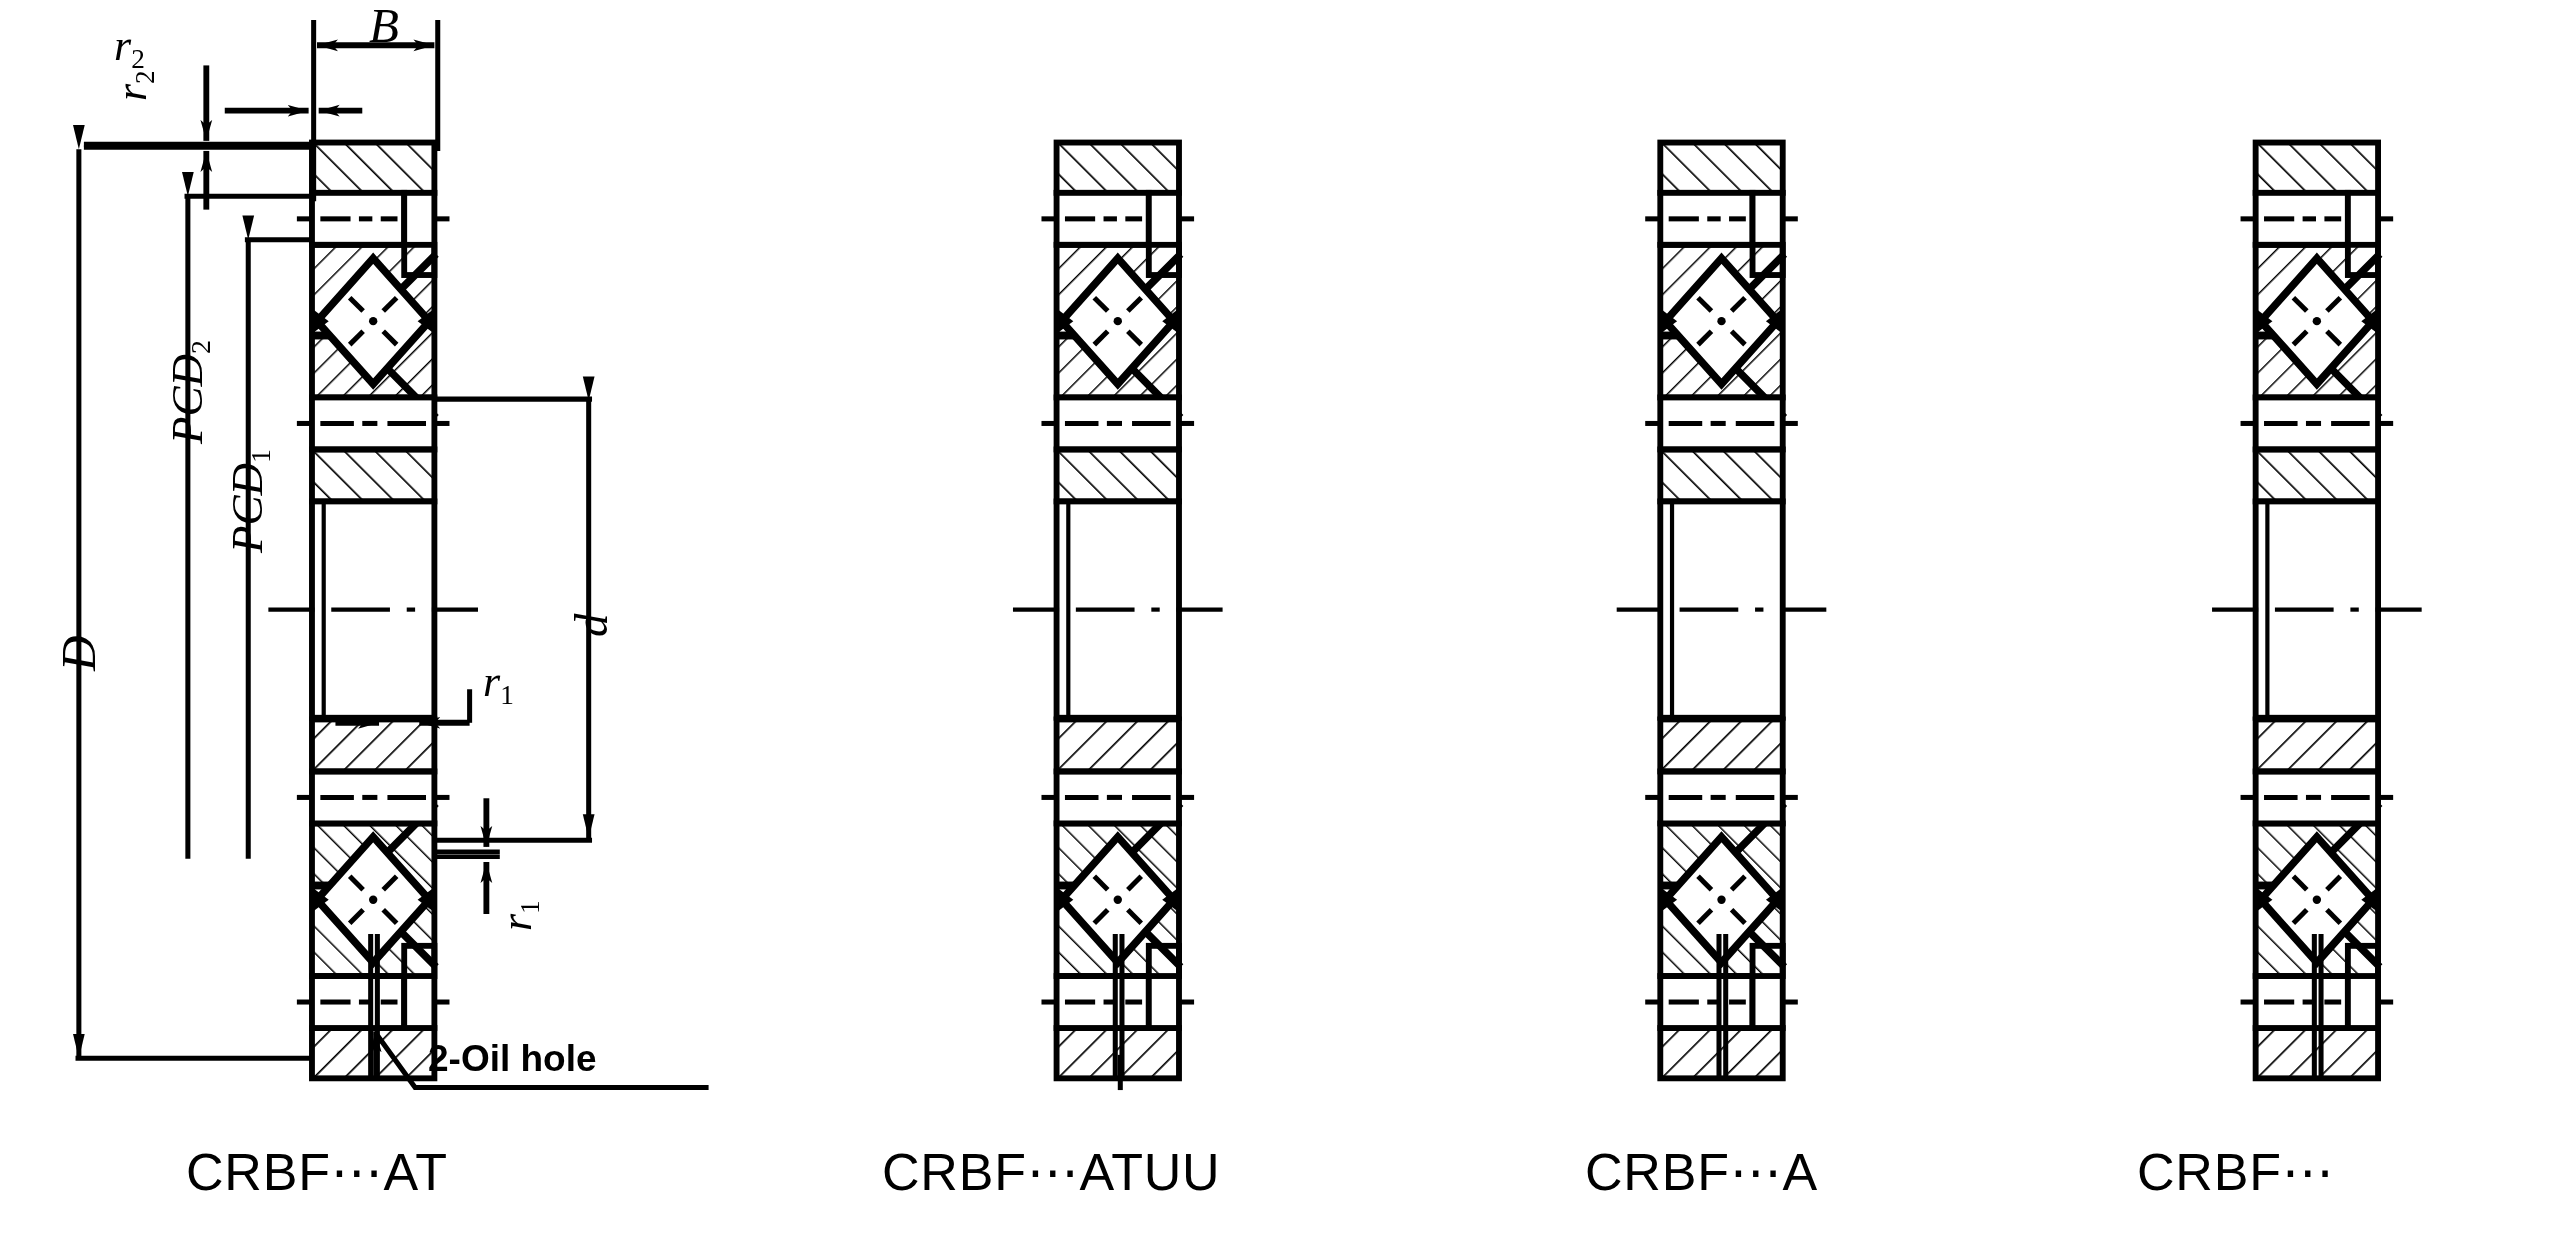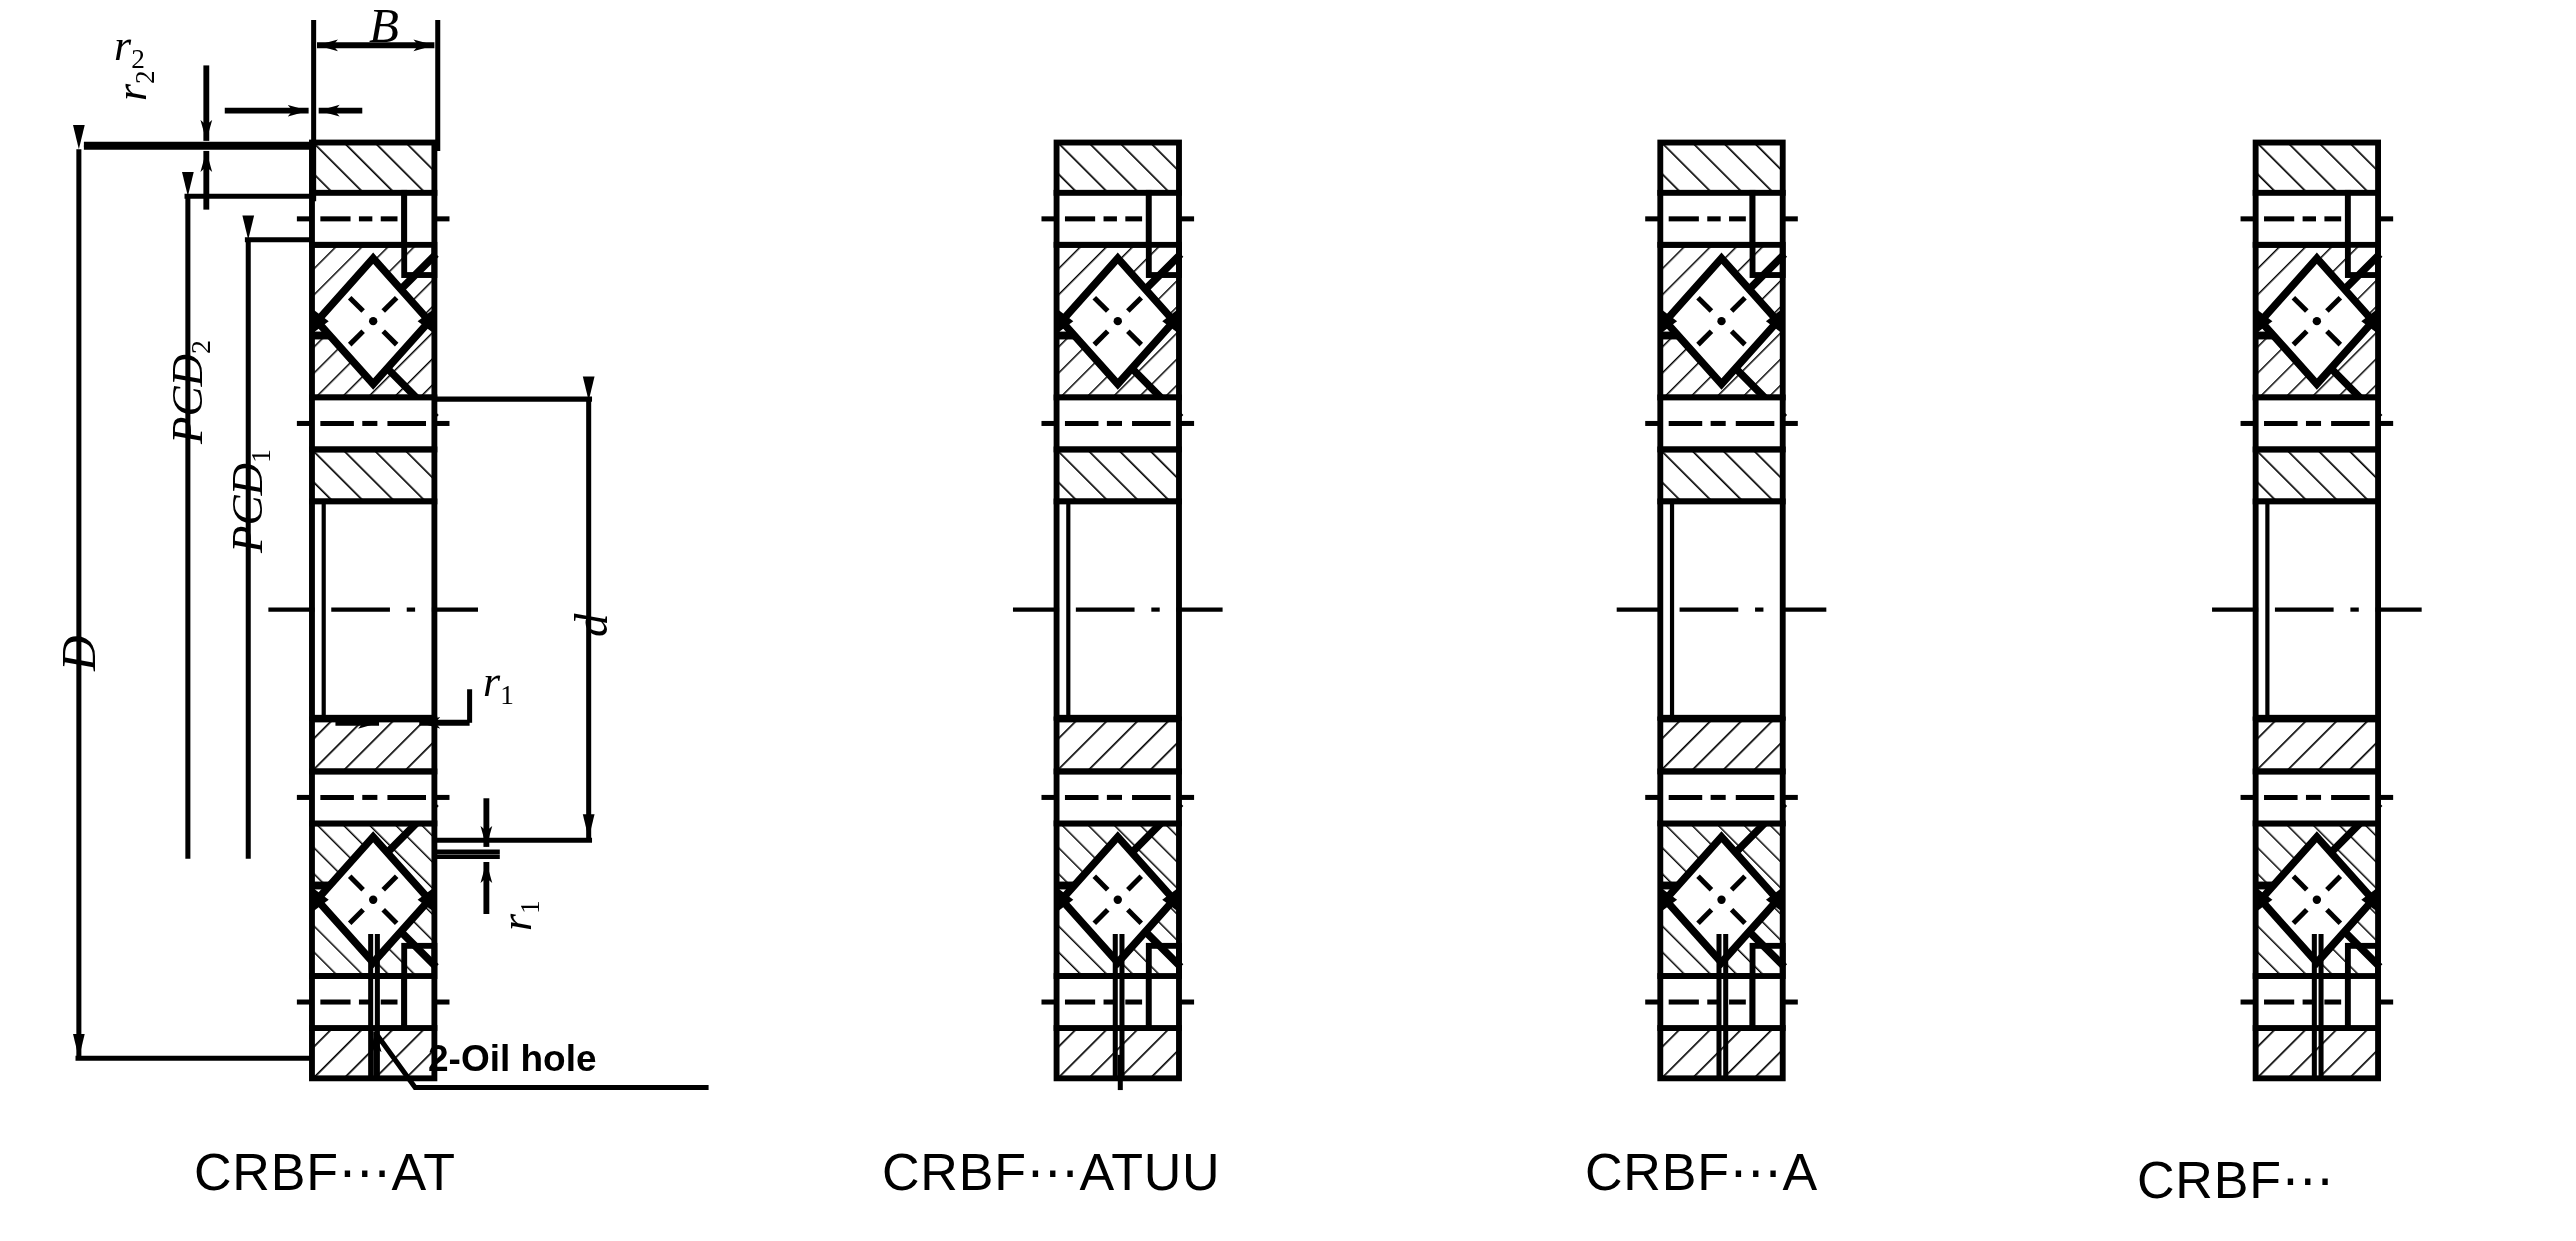--- a/index.html
+++ b/index.html
@@ -221,27 +221,27 @@
 </div>
 
 <div class="dim rot90" style="left:491px;top:931px;font-size:44px;">
   <span>r</span><span class="sub">1</span>
 </div>
 
 <div class="oilcap" style="left:428px;top:1038px;">
   <span>2-Oil hole</span>
 </div>
 
-<div class="cap" style="left:186px;top:1142px;margin-left:8px;">
+<div class="cap" style="left:186px;top:1142px;">
   <span>CRBF⋯AT</span>
 </div>
 <div class="cap" style="left:882px;top:1142px;text-align:right;">
   <span>CRBF⋯ATUU</span>
 </div>
 <div class="cap" style="left:1585px;top:1142px;text-align:right;">
   <span>CRBF⋯A</span>
 </div>
-<div class="cap" style="left:2137px;top:1142px;margin-top:8px;">
+<div class="cap" style="left:2137px;top:1142px;">
   <span>CRBF⋯</span>
 </div>
 
 </div>
 
 
 </body></html>

